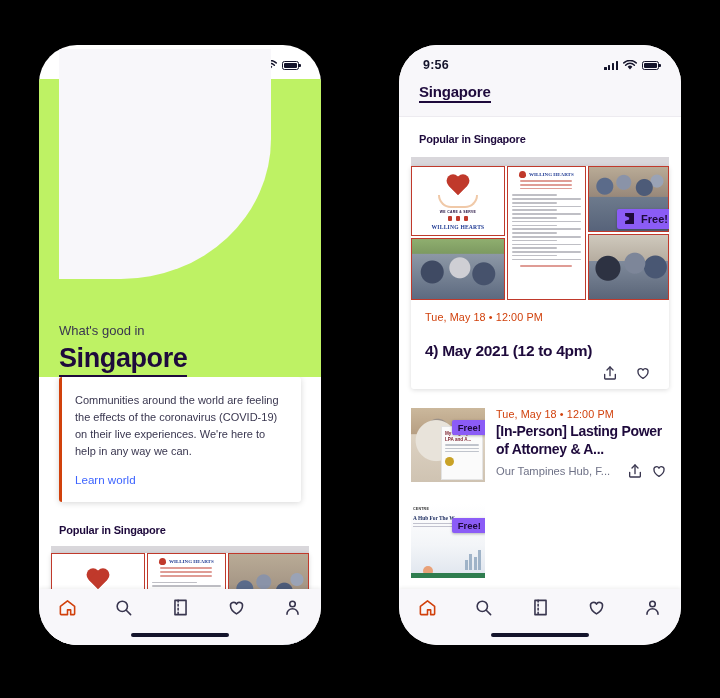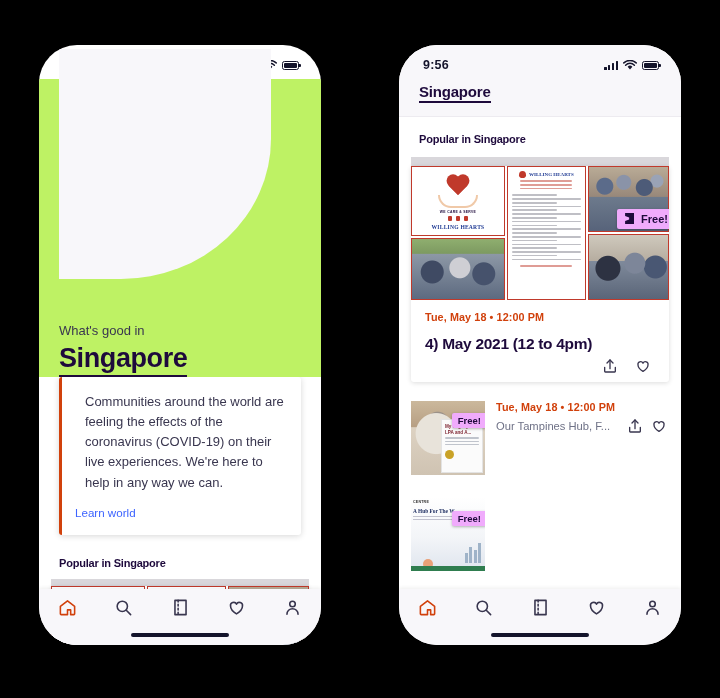--- a/index.html
+++ b/index.html
@@ -65,21 +65,21 @@
   }
   .browse-label { font-size: 12.2px; color:#3D64FF; font-weight:500; }
 
   
   .covid-card {
     margin: 0 20px; background:#fff; border-radius:3px;
     box-shadow: 0 1px 6px rgba(0,0,0,.16);
     border-left: 3.5px solid #D1410C;
     padding: 15px 16px 16px 13px;
   }
-  .covid-text { font-size:13px; line-height:1.55; color:#39364F;margin-left:10px; }
+  .covid-text { font-size:11px; line-height:1.55; color:#39364F; }
   .covid-link { display:block; margin-top:13px; font-size:11.6px; color:#3D64FF; }
 
   
   .sec-title { font-size: 11px; font-weight:bold; color:#1E0A3C; letter-spacing:-.2px; }
 
   
   .collage { display:flex; gap:2px; background:#fff; width:100%; height:100%; }
   .col-a { width:37%; display:flex; flex-direction:column; gap:2px; }
   .col-b { width:31%; }
   .col-c { width:32%; display:flex; flex-direction:column; gap:2px; }
@@ -124,34 +124,34 @@
     radial-gradient(circle at 78% 58%, #46526c 0 11px, transparent 12px),
     linear-gradient(180deg,#8fae6f 0%,#7d9a61 24%,#8d98a6 25%,#5d6a80 100%);}
   .p-cook{background:
     radial-gradient(circle at 24% 52%, #2d3242 0 12px, transparent 13px),
     radial-gradient(circle at 58% 44%, #7d8699 0 10px, transparent 11px),
     radial-gradient(circle at 84% 50%, #495773 0 11px, transparent 12px),
     linear-gradient(180deg,#cfc9bd 0%,#b6ada0 40%,#7f8a9b 41%,#5a6578 100%);}
 
   
   .free-badge {
-    position:absolute; background:#f0abfc; box-shadow:0 1px 3px rgba(0,0,0,.28);
+    position:absolute; background:#8b5cf6; box-shadow:0 1px 3px rgba(0,0,0,.28);
     display:flex; gap:7px;
     padding:4px 9px 4px 8px; border-radius:2px; z-index:5;
   }
   .free-badge .t-ico{ width:9px;height:11px;background:#1E0A3C;
     clip-path: polygon(0 0,100% 0,100% 100%,0 100%,0 72%,45% 60%,45% 40%,0 28%); }
   .free-badge span{ font-size:11px; font-weight:bold; color:#1E0A3C; }
   .free-badge.small{ padding:2px 6px; gap:3px; }
   .free-badge.small span{ font-size:9.5px; }
 
   
   .card-shadow { background:#fff; box-shadow:0 1px 5px rgba(0,0,0,.14); border-radius:3px; }
-  .ev-date { font-size:10.8px; color:#D1410C; font-weight:bold; letter-spacing:.1px; }
-  .ev-title { font-size:15.5px; font-weight:bold; color:#1E0A3C; letter-spacing:-.3px; line-height:1.28; margin-top:11px;}
+  .ev-date { font-size:10.8px; color:#D1410C; font-weight:normal; letter-spacing:.1px; }
+  .ev-title { font-size:15.5px; font-weight:bold; color:#1E0A3C; letter-spacing:-.3px; line-height:1.28; margin-top:18px;}
   .ev-venue { font-size:11.4px; color:#6F7287; line-height:1.38; margin-top:5px; }
   .act-row { display:flex; justify-content:flex-end; gap:17px; margin-top:4px; padding-right:4px; }
   .ico-share, .ico-heart { width:16px; height:16px; }
 
   
   .navbar {
     position:absolute; left:0; right:0; bottom:0; height:56px;
     background:#F8F7FA; display:flex; align-items:flex-start; padding-top:9px;
     box-shadow: 0 -1px 4px rgba(0,0,0,.07);
   }
@@ -436,20 +436,21 @@
               <div class="bl"></div>
               <div class="bl"></div>
           <div class="lpa-seal"></div>
         </div>
         <div class="free-badge small" style="right:-2px;top:12px;">
           <span>Free!</span>
         </div>
       </div>
       <div class="row-body">
         <div class="ev-date">Tue, May 18 • 12:00 PM</div>
+        <div class="row-title">[In-Person] Lasting Power of Attorney &amp; A...</div>
         <div class="row-bottom">
           <div class="row-venue">Our Tampines Hub, F...</div>
           <svg class="ico-share" viewBox="0 0 24 24" fill="none" stroke="#39364F" stroke-width="2" stroke-linecap="round" stroke-linejoin="round">
             <path d="M12 16V3"></path>
                 <path d="M7.5 7.5 12 3l4.5 4.5"></path>
                 <path d="M4 14v6a1 1 0 0 0 1 1h14a1 1 0 0 0 1-1v-6"></path>
               </svg>
           <svg class="ico-heart" viewBox="0 0 24 24" fill="none" stroke="#39364F" stroke-width="2" stroke-linejoin="round">
             <path d="M12 20s-7.5-4.6-7.5-9.6A4 4 0 0 1 12 7.8 4 4 0 0 1 19.5 10.4C19.5 15.4 12 20 12 20Z"></path>
               </svg>

